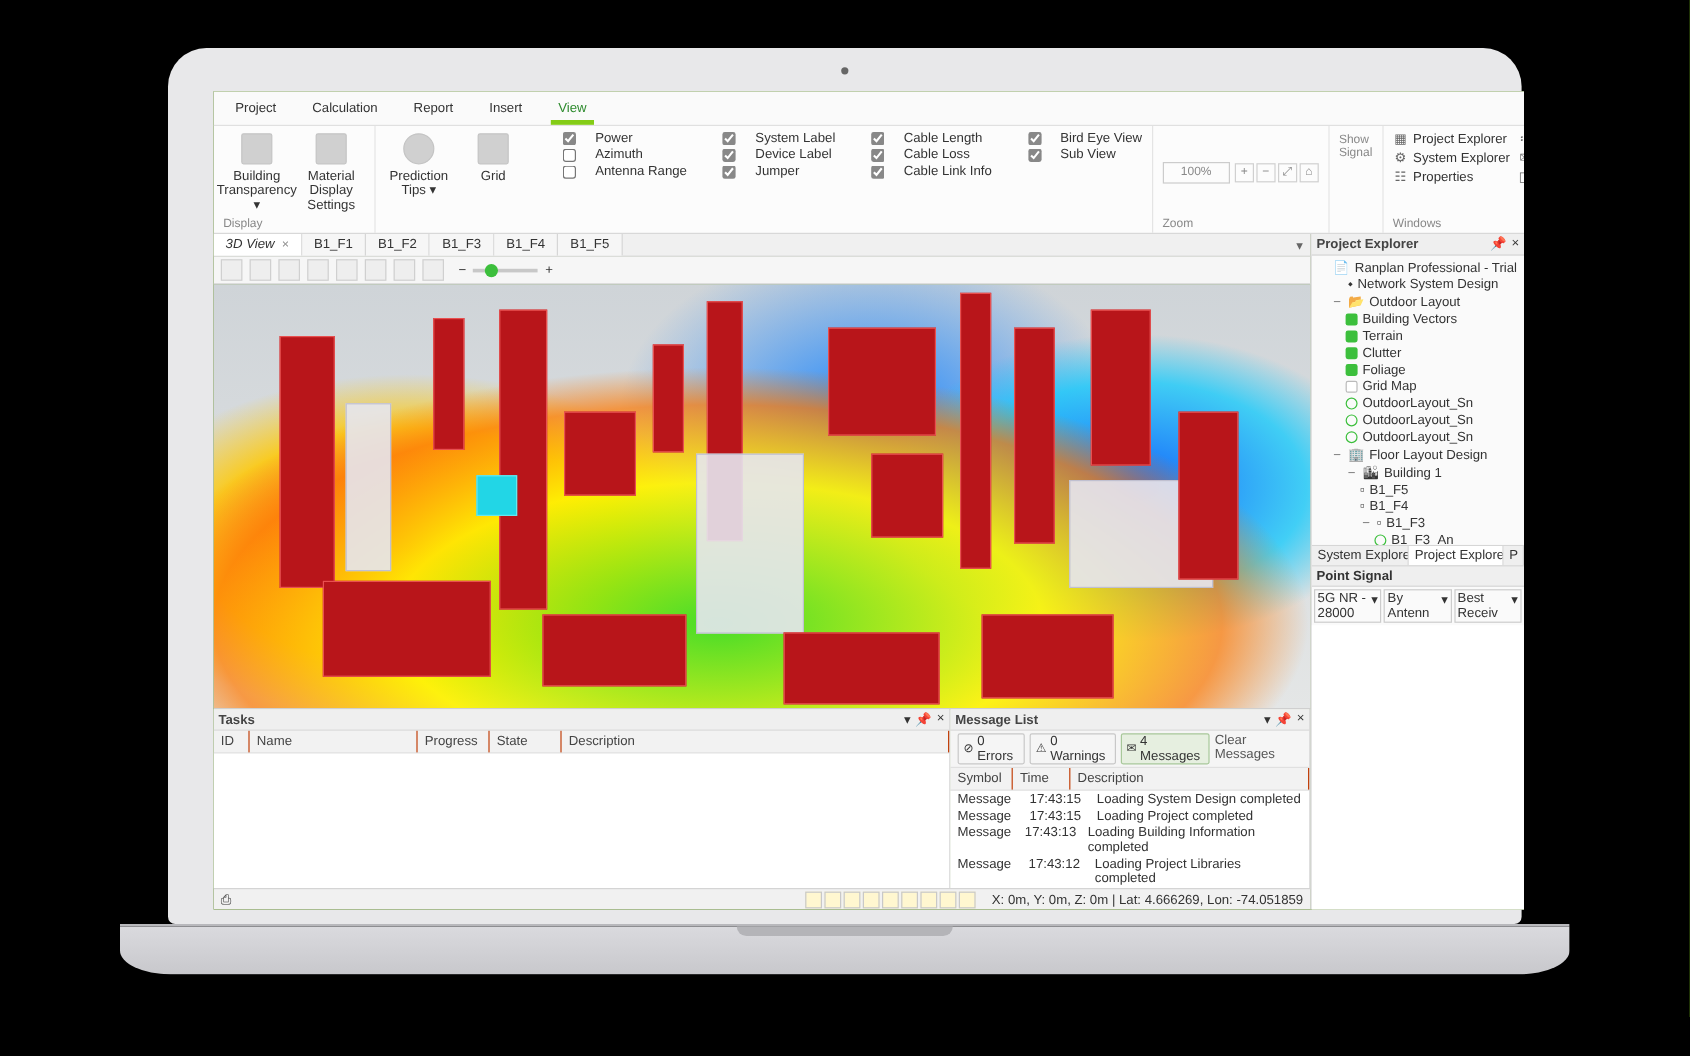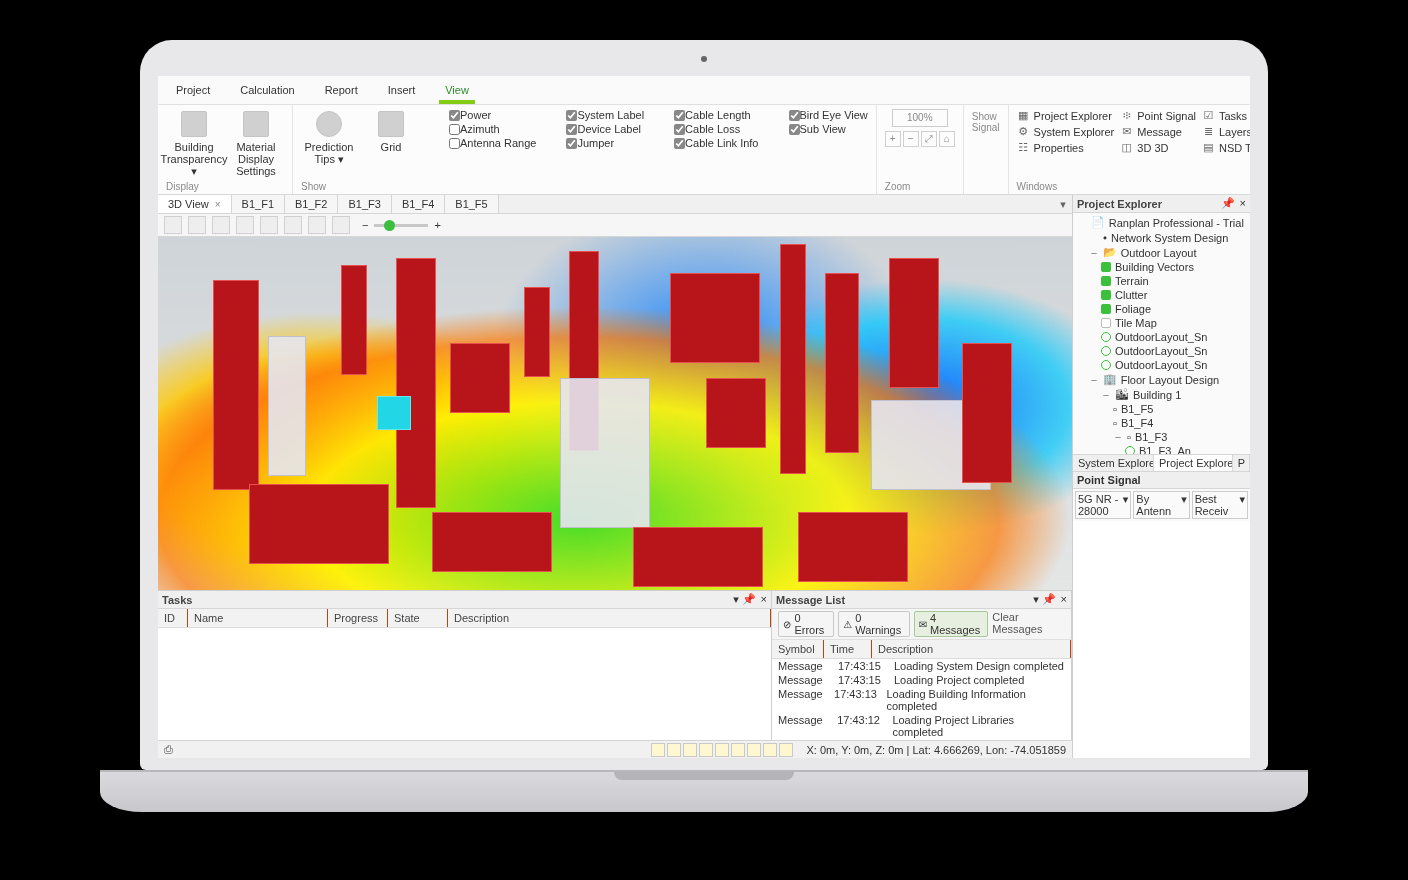--- a/index.html
+++ b/index.html
@@ -5,48 +5,48 @@
 * { margin:0; padding:0; box-sizing:border-box; font-family:"Segoe UI",Tahoma,sans-serif; font-size:11px; color:#333; }
 body { background:#000; width:1408px; height:880px; position:relative; }
 
 
 .laptop { position:absolute; left:140px; top:40px; width:1128px; height:780px; }
 .screen-bezel { width:100%; height:730px; background:#e8e8ea; border-radius:32px 32px 6px 6px; padding:36px 18px 12px 18px; box-shadow:0 4px 30px rgba(0,0,0,.4); }
 .camera { position:absolute; top:16px; left:50%; width:6px; height:6px; background:#666; border-radius:50%; transform:translateX(-50%); }
 .laptop-base { height:42px; margin:0 -40px; background:linear-gradient(#dadade,#c8c8cc); border-radius:0 0 42px 42px/0 0 20px 20px; border-top:2px solid #b8b8bc; }
 .hinge-notch { width:180px; height:8px; margin:0 auto; background:#b4b4b8; border-radius:0 0 10px 10px; }
 
-.app { width:100%; height:100%; background:#4d7c0f; display:flex; flex-direction:column; overflow:hidden; }
+.app { width:100%; height:100%; background:#4d7c0f; display:flex; flex-direction:column; overflow:hidden;margin-left:20px; }
 
 
 .menu { display:flex; gap:18px; padding:4px 12px 0 12px; background:#fafafa; border-bottom:1px solid #e0e0e0; }
 .menu .mi { padding:4px 6px; cursor:pointer; }
 .menu .mi.active { color:#2e8b2e; border-bottom:4px solid #84cc16; }
 .ribbon { display:flex; background:#fcfcfc; border-bottom:1px solid #d8d8d8; }
 .rgrp { border-right:1px solid #e4e4e4; padding:4px 8px 2px 8px; display:flex; flex-direction:column; }
 .rgrp-body { flex:1; display:flex; gap:6px; align-items:flex-start; }
 .rgrp-title { font-size:10px; color:#888; text-align:left; padding-top:2px; }
 .rbtn-big { display:flex; flex-direction:column; align-items:center; width:56px; text-align:center; line-height:1.1; gap:4px; padding:2px; }
 .rbtn-big .ico { width:26px; height:26px; background:#d0d0d0; border:1px solid #c4c4c4; border-radius:2px; }
 .rbtn-big.dim { color:#aaa; }
 .chk-stack { display:flex; flex-direction:column; gap:2px; }
-.chk { display:flex; align-items:center; gap:0; color:#9a9a9a; white-space:nowrap;padding-left:24px; }
+.chk { display:flex; align-items:center; gap:16px; color:#9a9a9a; white-space:nowrap;padding-left:24px; }
 .chk input { accent-color:#888; width:11px; height:11px; }
 .rcol { display:flex; flex-direction:column; gap:3px; }
 .rrow { display:flex; align-items:center; gap:4px; white-space:nowrap; }
 .rrow .ico-sm { width:13px; height:13px; display:inline-flex; align-items:center; justify-content:center; color:#666; }
 .zoom-sel { width:56px; height:18px; border:1px solid #ccc; font-size:10px; color:#888; text-align:center; line-height:16px; }
 .zbtns { display:flex; gap:2px; }
 .zbtns span { width:16px; height:16px; border:1px solid #d0d0d0; font-size:10px; line-height:14px; text-align:center; color:#888; }
 .sig-btn { width:46px; height:18px; background:#d8d8d8; border-radius:2px; margin-bottom:3px; }
 
 
 .doc-tabs { display:flex; align-items:center; background:#f0f0f0; border-bottom:1px solid #d6d6d6; }
 .dtab { padding:3px 10px; border-right:1px solid #d6d6d6; background:#f6f6f6; display:flex; gap:6px; align-items:center; }
-.dtab.active { background:#fff; }
+.dtab.active { background:#fff;font-style:italic; }
 .dtab .x { color:#888; font-size:10px; }
 .dtab-end { flex:1; }
 .dtab-dd { width:18px; text-align:center; color:#666; }
 .vtool { display:flex; align-items:center; gap:6px; padding:2px 6px; background:#f6f6f6; border-bottom:1px solid #d6d6d6; }
 .vtool .tb { width:18px; height:18px; border:1px solid #d0d0d0; background:#eee; }
 .slider { display:flex; align-items:center; gap:6px; margin-left:6px; }
 .slider .track { width:54px; height:3px; background:#c8c8c8; position:relative; }
 .slider .knob { position:absolute; left:10px; top:-4px; width:11px; height:11px; background:#3cbf3c; border-radius:50%; }
 
 
@@ -190,25 +190,24 @@
               <label class="chk">
                   <input type="checkbox" checked="" style="">
                   <span>Bird Eye View</span>
                 </label>
               <label class="chk">
                   <input type="checkbox" checked="" style="">
                   <span>Sub View</span>
                 </label>
             </div>
           </div>
-          <div class="rgrp-title">Show</div>
         </div>
 
         <div class="rgrp">
-          <div class="rgrp-body" style="flex-direction:column;align-items:center;gap:4px;">
+          <div class="rgrp-body" style="flex-direction:row;align-items:center;gap:4px;">
             <div class="zoom-sel">100%</div>
             <div class="zbtns">
               <span>+</span>
               <span>−</span>
               <span>⤢</span>
               <span>⌂</span>
             </div>
           </div>
           <div class="rgrp-title">Zoom</div>
         </div>
@@ -442,21 +441,21 @@
             <div class="tn ind2">
                 <span class="cb"></span>
                 <span>Clutter</span>
               </div>
             <div class="tn ind2">
                 <span class="cb"></span>
                 <span>Foliage</span>
               </div>
             <div class="tn ind2">
                 <span class="cb off"></span>
-                <span>Tile Map</span>
+                <span>Grid Map</span>
               </div>
             <div class="tn ind2">
                 <span class="an"></span>
                 <span>OutdoorLayout_Sn</span>
               </div>
             <div class="tn ind2">
                 <span class="an"></span>
                 <span>OutdoorLayout_Sn</span>
               </div>
             <div class="tn ind2">

